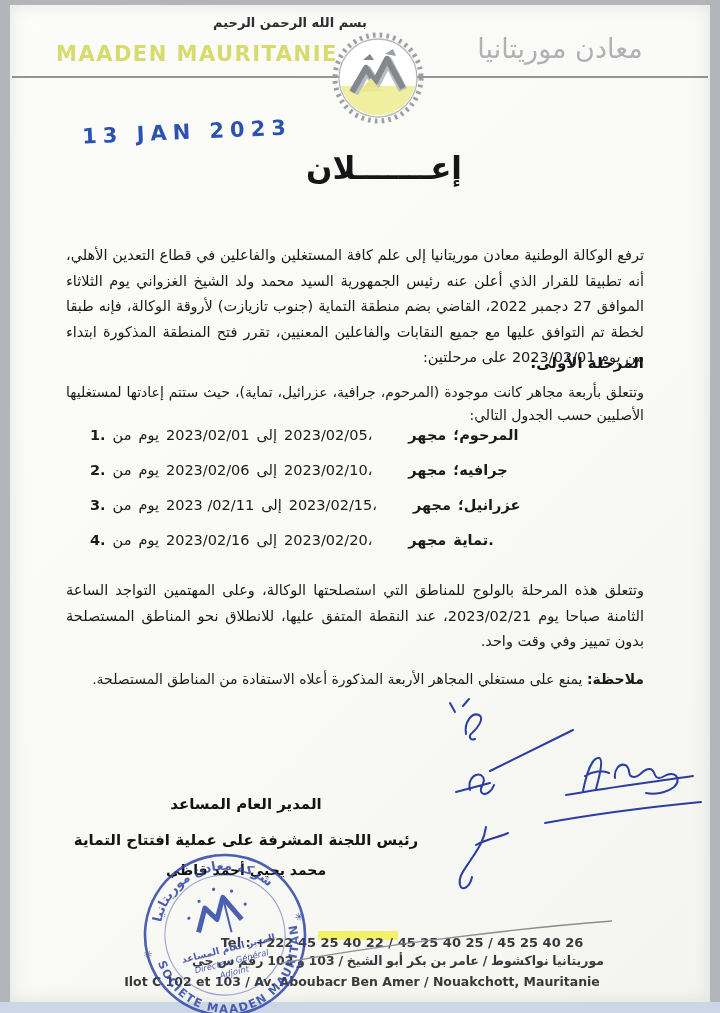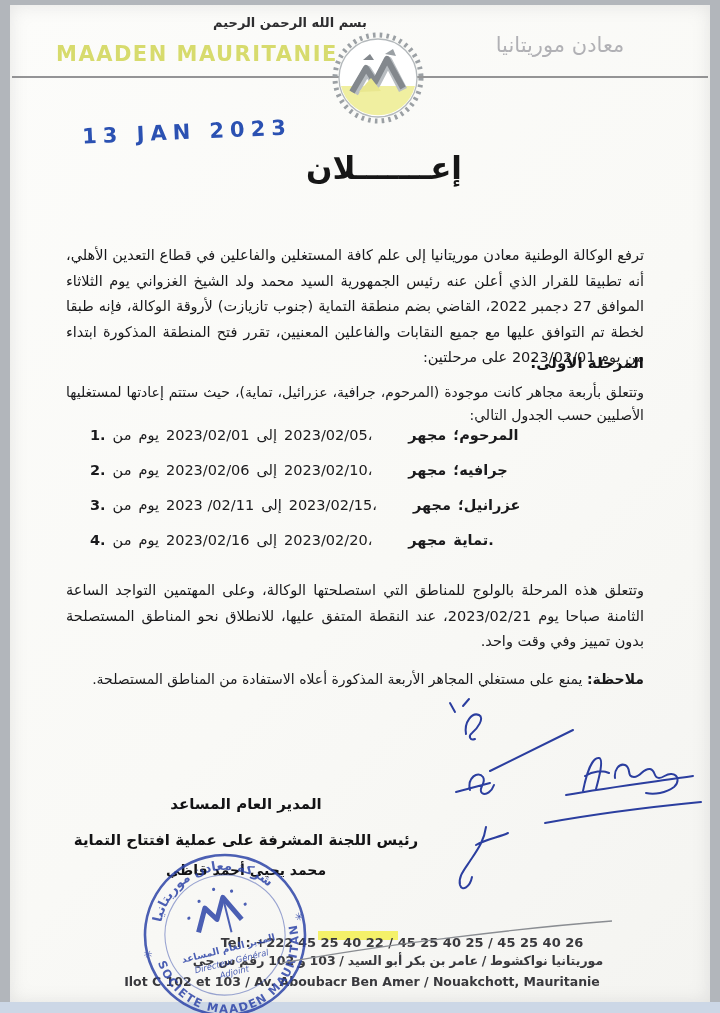--- a/index.html
+++ b/index.html
@@ -7,21 +7,21 @@
   .stage{position:relative;width:720px;height:1013px;overflow:hidden;background:#b2b6bb;}
   .paper{position:absolute;left:10px;top:5px;width:700px;height:998px;
     background:linear-gradient(135deg,#fcfcfa 0%,#f9f9f6 55%,#f4f4f1 100%);
     box-shadow:inset 0 0 18px rgba(120,120,125,.18);}
   .bottom-strip{position:absolute;left:0;top:1002px;width:720px;height:11px;background:#ccd7e6;}
   .abs{position:absolute;}
   .ar{direction:rtl;}
   .b{font-weight:bold;}
   .bismillah{left:0;top:15px;width:580px;text-align:center;font-size:13px;font-weight:bold;color:#2e2e30;}
   .brand-latin{left:56px;top:42px;font-size:21px;font-weight:bold;letter-spacing:1.5px;color:#d7db6d;}
-  .brand-ar{left:455px;top:33px;width:210px;text-align:center;font-size:21px;color:#b1b1b5;direction:rtl;}
+  .brand-ar{left:455px;top:33px;width:210px;text-align:center;font-size:27px;color:#b1b1b5;direction:rtl;}
   .rule{left:12px;top:76px;width:696px;height:2px;background:#717174;opacity:.75;}
   .logo-wrap{left:330px;top:30px;width:96px;height:96px;}
   .date-stamp{left:82px;top:120px;font-size:21px;font-weight:bold;letter-spacing:6px;color:#2b51b2;
     transform:rotate(-2.5deg);white-space:nowrap;}
   .doc-title{left:0;top:150px;width:720px;text-align:center;font-size:31px;font-weight:bold;color:#161616;direction:rtl;padding-left:24px;}
   .para{left:66px;width:578px;font-size:14.5px;line-height:25.5px;color:#19191b;text-align:justify;direction:rtl;}
   .p-intro{top:219px;margin-top:24px;}
   .h1{top:354px;}
   .h2{top:551px;}
   .sec-head{left:66px;width:578px;font-size:15px;font-weight:bold;color:#141416;direction:rtl;text-align:right;}
@@ -138,21 +138,21 @@
   <div class="abs highlight"></div>
   <div class="abs footer-line f-phone" data-bind="footer.phone">Tel : +222 45 25 40 22 / 45 25 40 25 / 45 25 40 26</div>
   <div class="abs footer-line f-ar" data-bind-words="footer.address_arabic">
       <span>حي</span>
       <span>س</span>
       <span>رقم</span>
       <span>102</span>
       <span>و</span>
       <span>103</span>
       <span>/</span>
-      <span>السيد</span>
+      <span>الشيخ</span>
       <span>أبو</span>
       <span>بكر</span>
       <span>بن</span>
       <span>عامر</span>
       <span>/</span>
       <span>نواكشوط</span>
       <span>موريتانيا</span>
     </div>
   <div class="abs footer-line f-lat" data-bind="footer.address_latin">Ilot C 102 et 103 / Av. Aboubacr Ben Amer / Nouakchott, Mauritanie</div>
 

